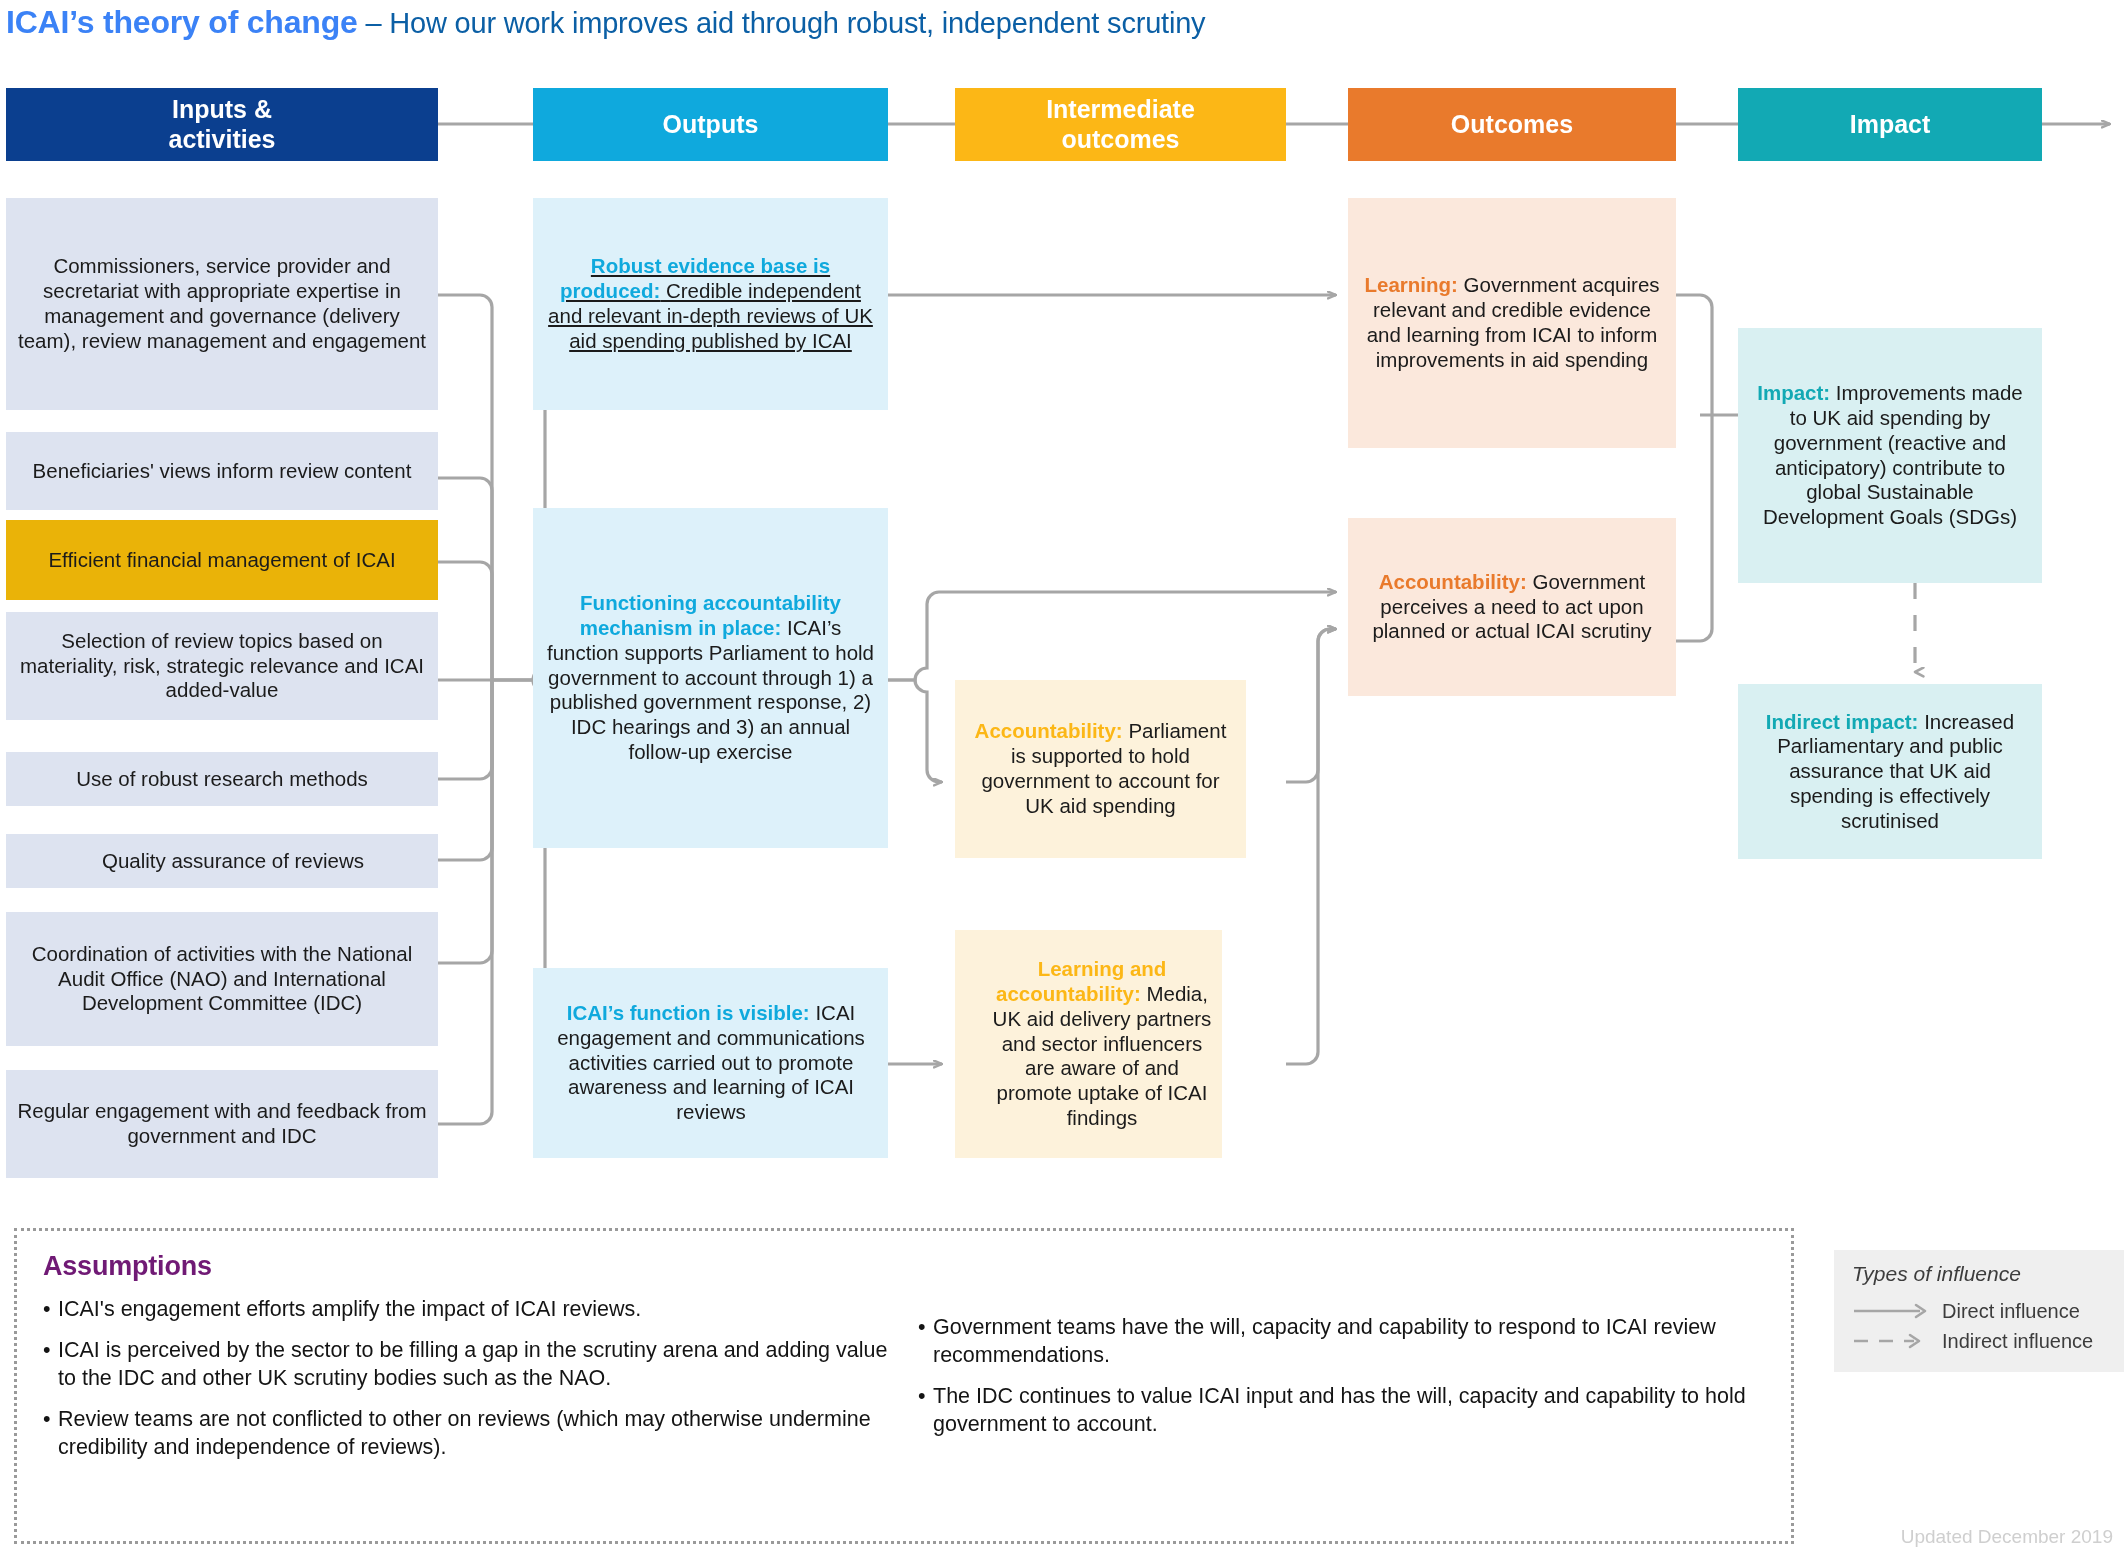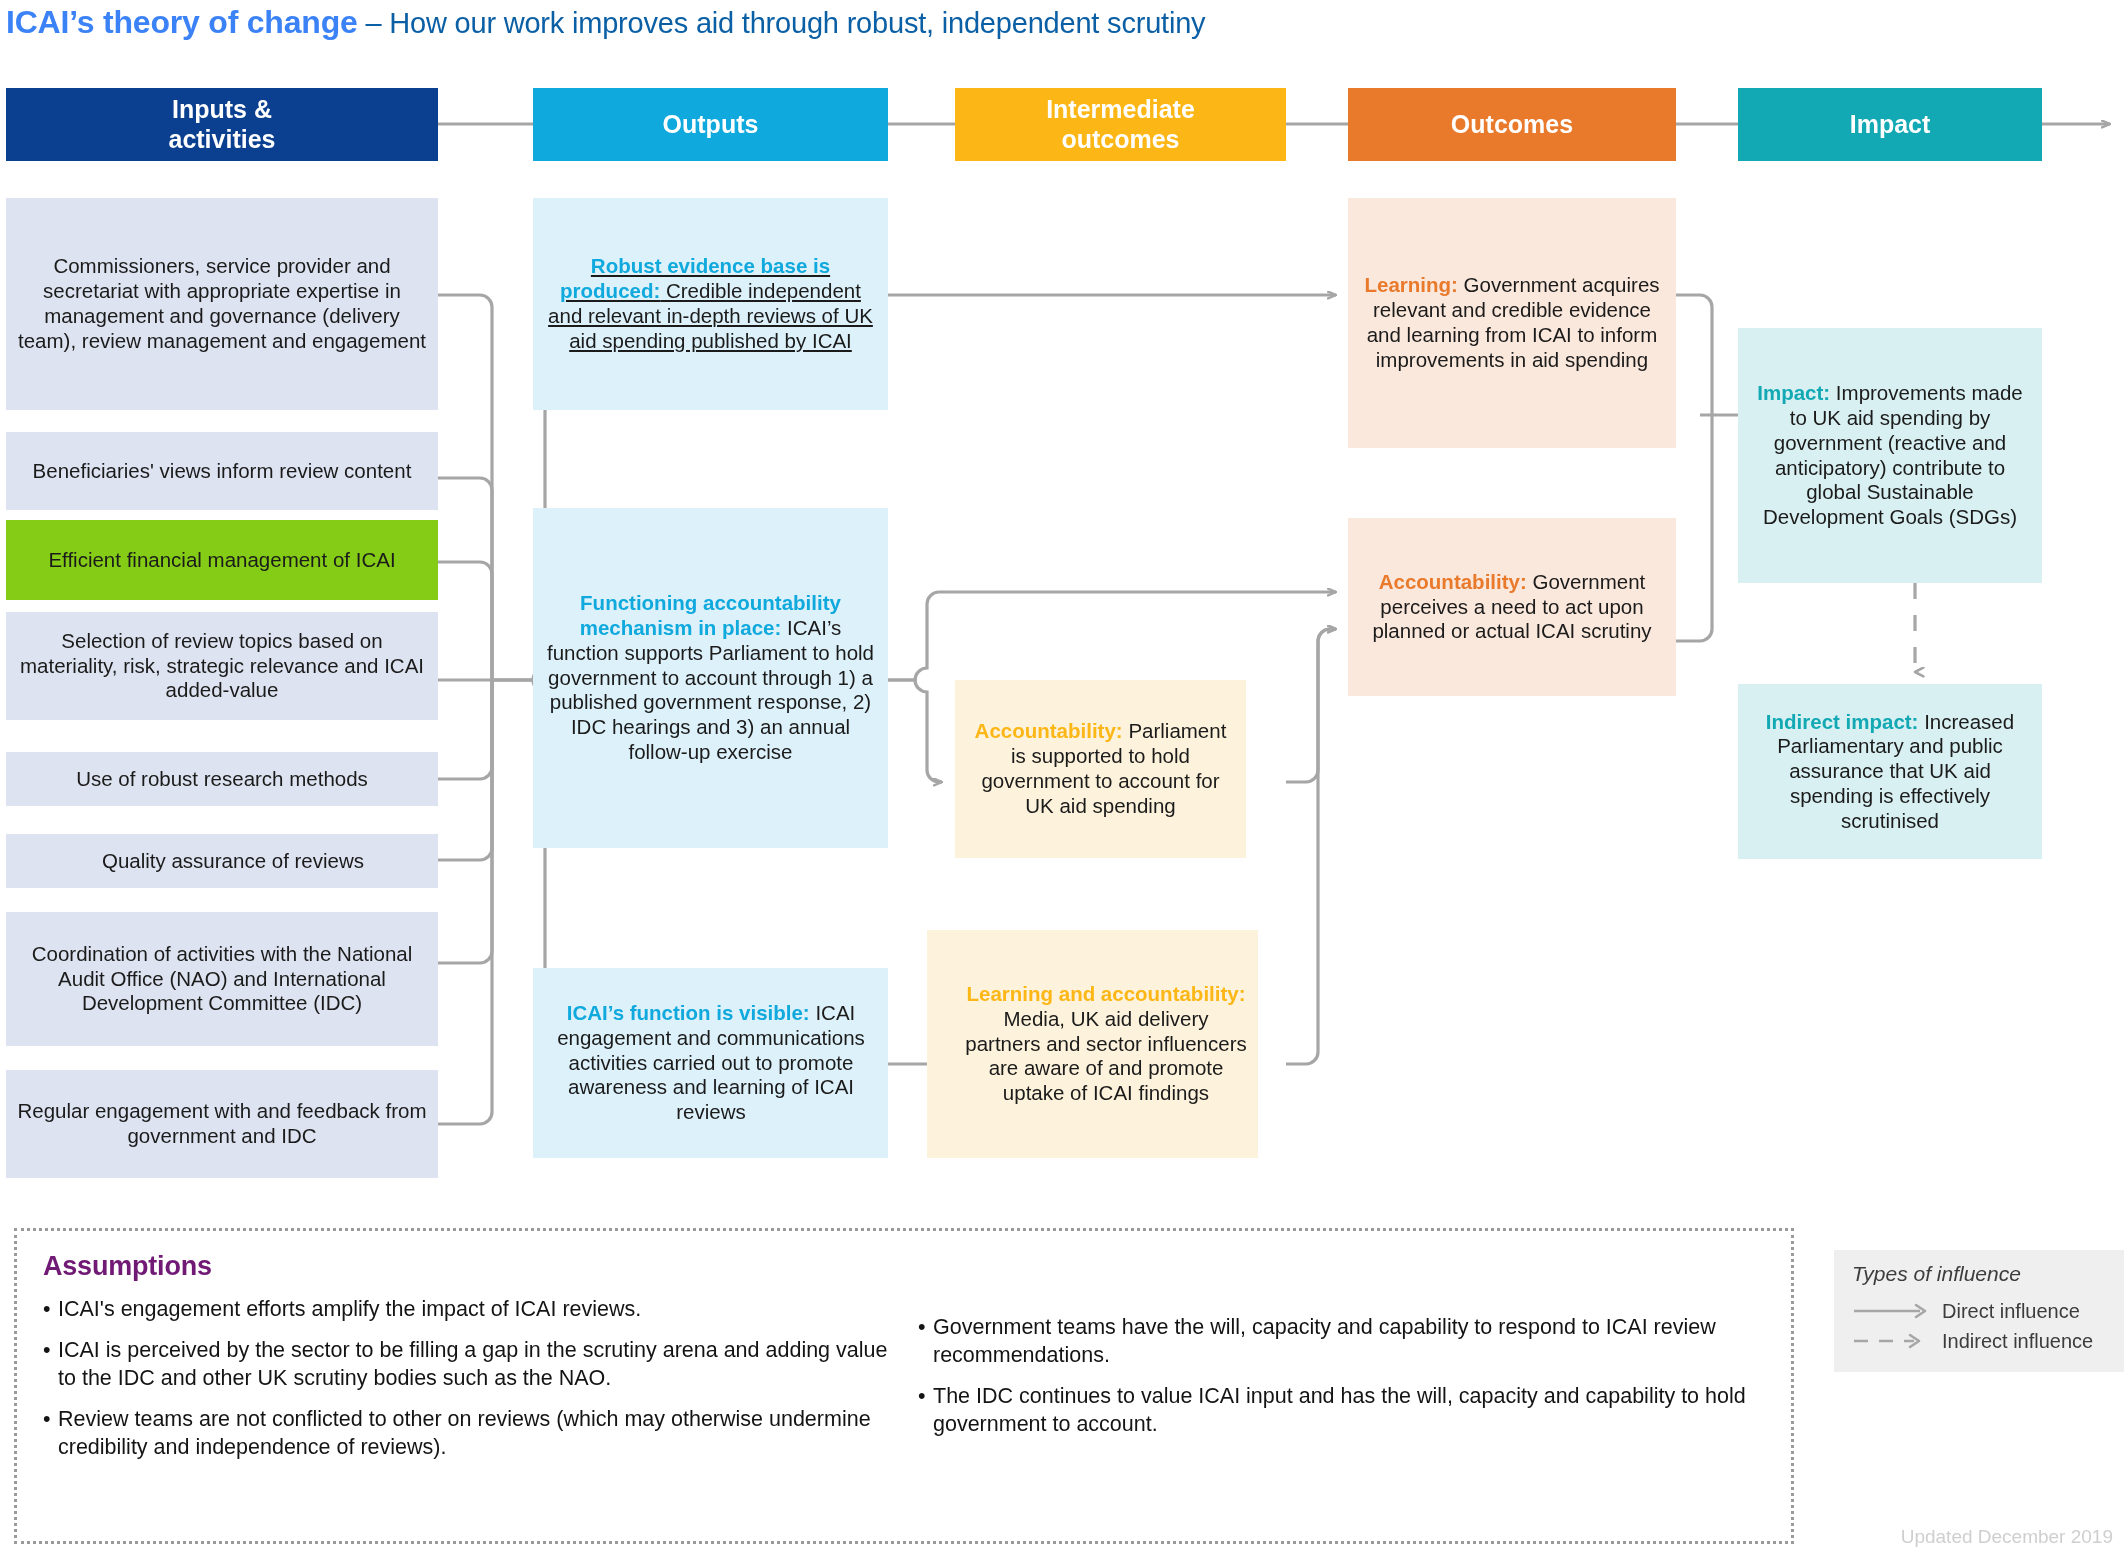--- a/index.html
+++ b/index.html
@@ -159,21 +159,21 @@
   <div class="stage" style="left:1738px;top:88px;width:304px;height:73px;background:#12a9b4;">
     <span style="white-space:pre-line;">Impact</span>
   </div>
 
   <div class="box" style="left:6px;top:198px;width:432px;height:212px;background:#dde3f0;">
     <div class="box-inner"><span>Commissioners, service provider and secretariat with appropriate expertise in management and governance (delivery team), review management and engagement</span></div>
   </div>
   <div class="box" style="left:6px;top:432px;width:432px;height:78px;background:#dde3f0;">
     <div class="box-inner"><span>Beneficiaries' views inform review content</span></div>
   </div>
-  <div class="box" style="left:6px;top:520px;width:432px;height:80px;background:#84cc16;">
+  <div class="box" style="left:6px;top:520px;width:432px;height:80px;background:#eab308;">
     <div class="box-inner"><span>Efficient financial management of ICAI</span></div>
   </div>
   <div class="box" style="left:6px;top:612px;width:432px;height:108px;background:#dde3f0;">
     <div class="box-inner"><span>Selection of review topics based on materiality, risk, strategic relevance and ICAI added-value</span></div>
   </div>
   <div class="box" style="left:6px;top:752px;width:432px;height:54px;background:#dde3f0;">
     <div class="box-inner"><span>Use of robust research methods</span></div>
   </div>
   <div class="box" style="left:6px;top:834px;width:432px;height:54px;background:#dde3f0;padding-left:32px;">
     <div class="box-inner"><span>Quality assurance of reviews</span></div>
@@ -199,21 +199,21 @@
     <div class="box-inner">
       <span class="lead" style="color:#0fa9dd;">ICAI’s function is visible:</span><span> ICAI engagement and communications activities carried out to promote awareness and learning of ICAI reviews</span>
     </div>
   </div>
 
   <div class="box" style="left:955px;top:680px;width:291px;height:178px;background:#fdf2db;">
     <div class="box-inner">
       <span class="lead" style="color:#fcb716;">Accountability:</span><span> Parliament is supported to hold government to account for UK aid spending</span>
     </div>
   </div>
-  <div class="box" style="left:927px;top:930px;width:331px;height:228px;background:#fdf2db;padding-left:37px;">
+  <div class="box" style="left:955px;top:930px;width:267px;height:228px;background:#fdf2db;padding-left:37px;">
     <div class="box-inner">
       <span class="lead" style="color:#fcb716;">Learning and accountability:</span><span> Media, UK aid delivery partners and sector influencers are aware of and promote uptake of ICAI findings</span>
     </div>
   </div>
 
   <div class="box" style="left:1348px;top:198px;width:328px;height:250px;background:#fbe8dc;">
     <div class="box-inner">
       <span class="lead" style="color:#e97a2c;">Learning:</span><span> Government acquires relevant and credible evidence and learning from ICAI to inform improvements in aid spending</span>
     </div>
   </div>

